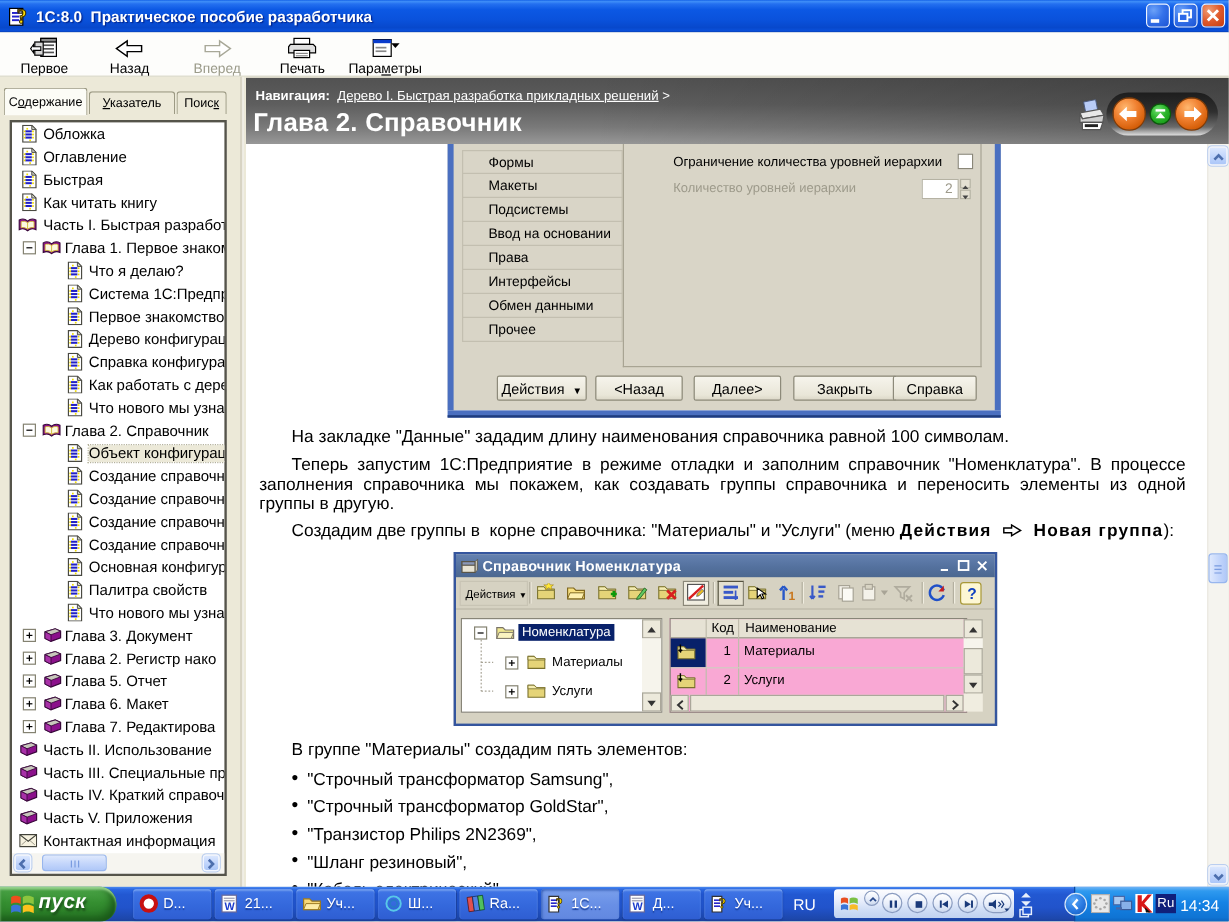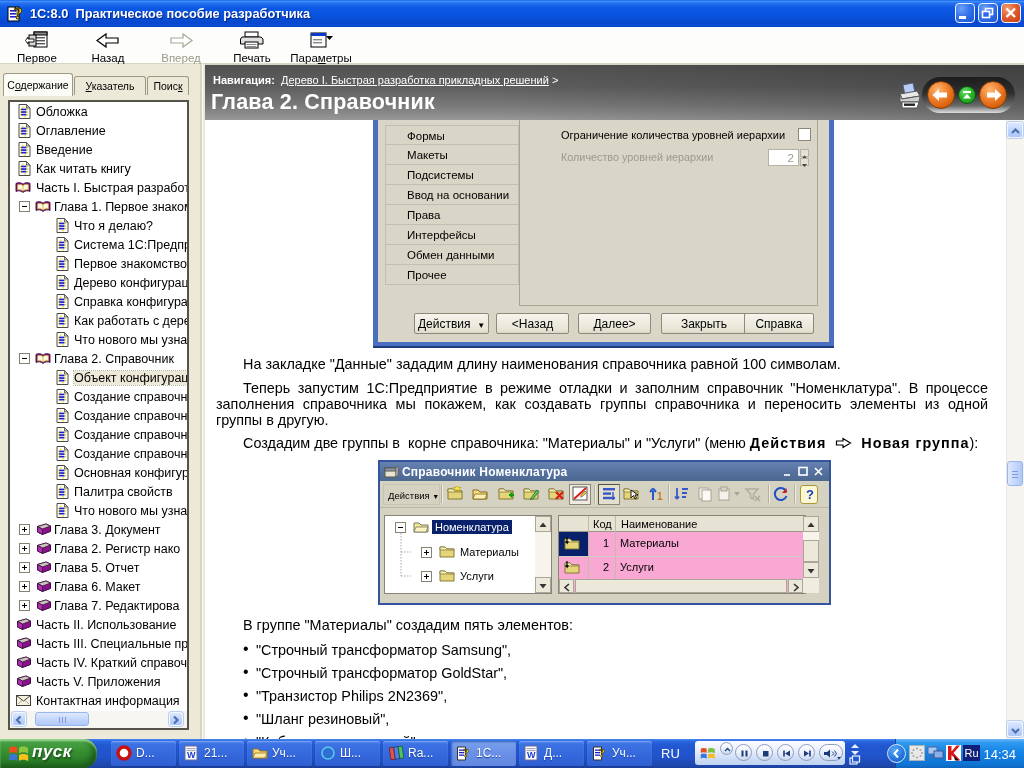--- a/index.html
+++ b/index.html
@@ -274,21 +274,21 @@
     <div class="trow" style="top:19px">
         <svg style="left:8px;top:2px" width="13" height="15">
           <use href="#i-page"></use>
         </svg>
         <span class="tlabel" style="left:26px">Оглавление</span>
       </div>
     <div class="trow" style="top:38px">
         <svg style="left:8px;top:2px" width="13" height="15">
           <use href="#i-page"></use>
         </svg>
-        <span class="tlabel" style="left:26px">Введение</span>
+        <span class="tlabel" style="left:26px">Быстрая</span>
       </div>
     <div class="trow" style="top:57px">
         <svg style="left:8px;top:2px" width="13" height="15">
           <use href="#i-page"></use>
         </svg>
         <span class="tlabel" style="left:26px">Как читать книгу</span>
       </div>
     <div class="trow" style="top:76px">
         <svg style="left:5px;top:3px" width="16" height="13">
           <use href="#i-booko"></use>

